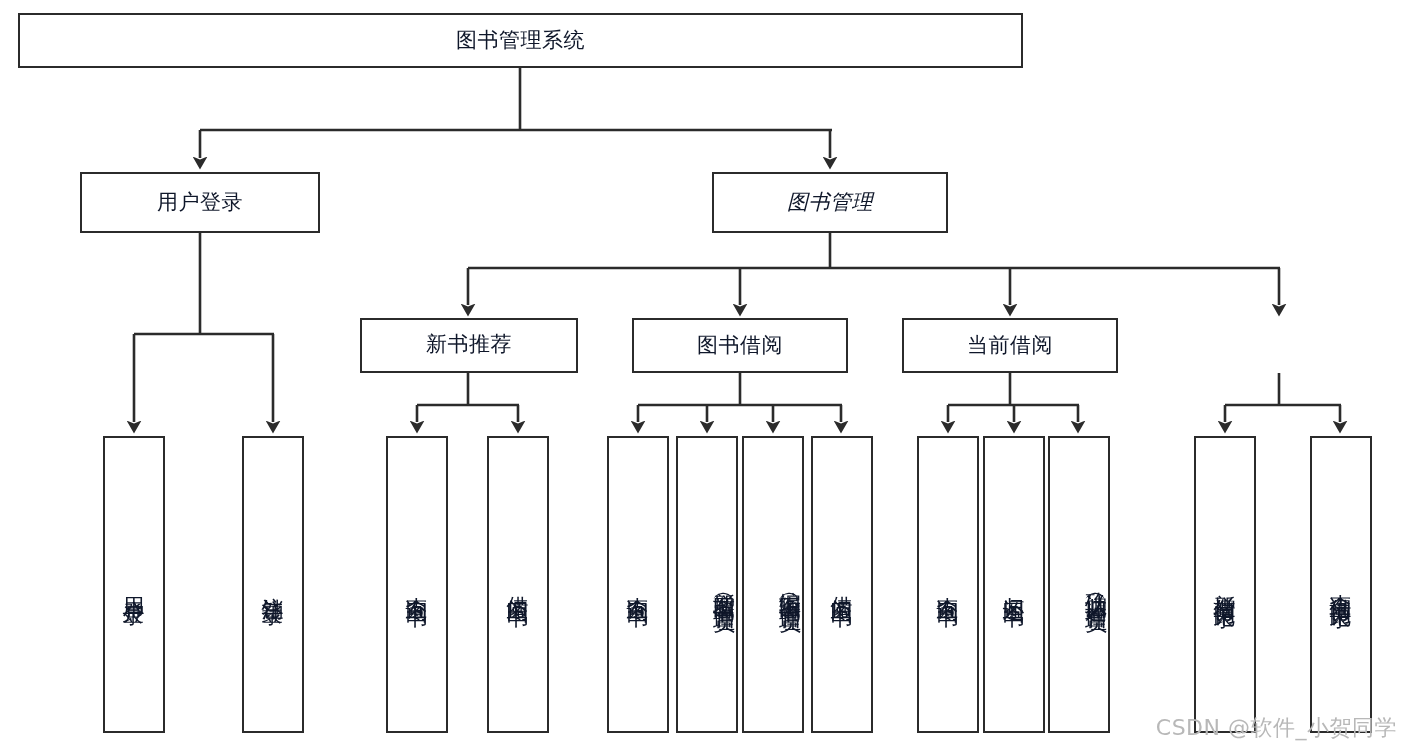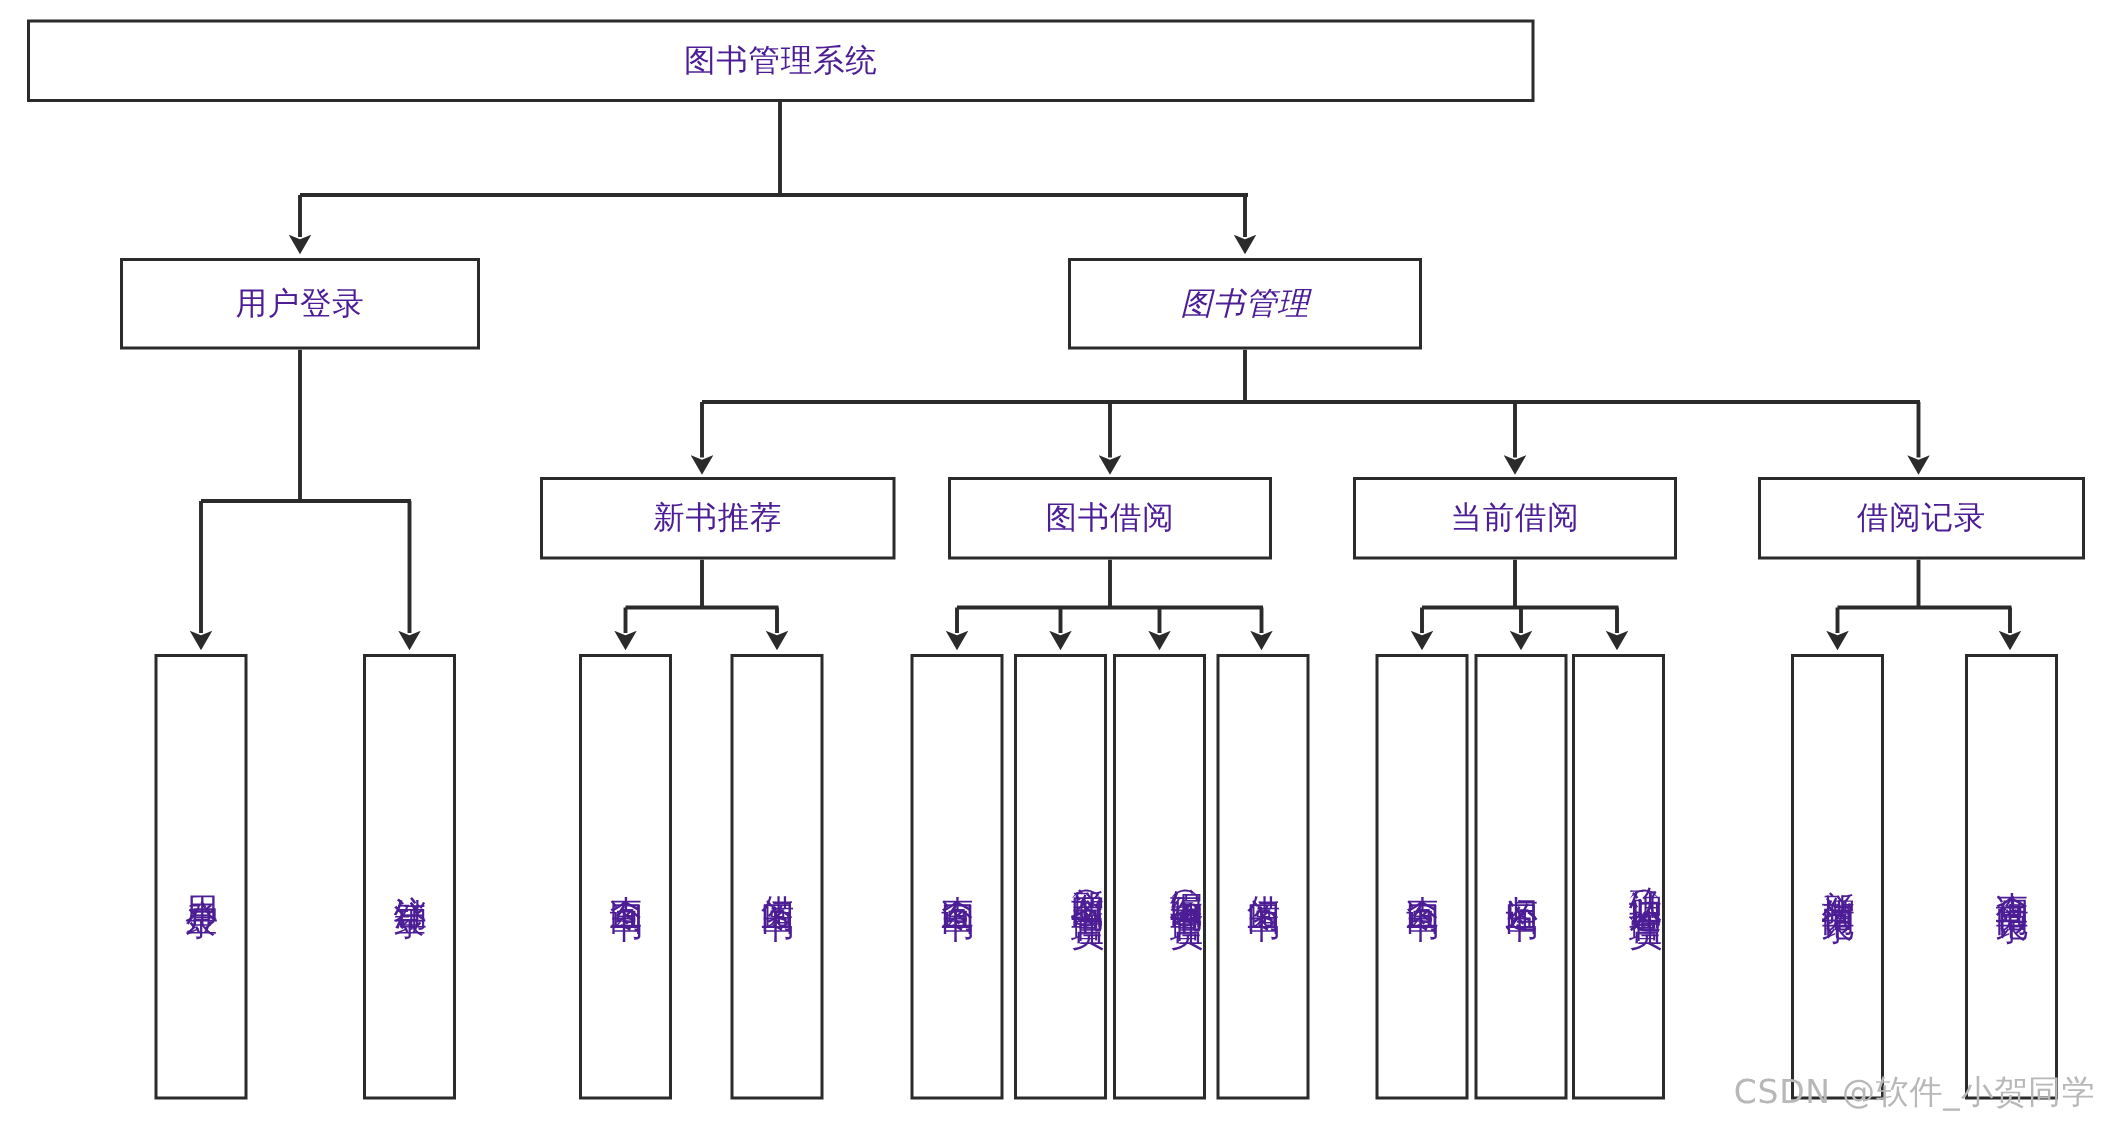--- a/index.html
+++ b/index.html
@@ -18,21 +18,21 @@
     overflow: hidden;
   }
   .node {
     position: absolute;
     box-sizing: border-box;
     border: 2px solid #2b2b2b;
     background: #ffffff;
     display: flex;
     align-items: center;
     justify-content: center;
-    color: #4c1d95;
+    color: #0f172a;
   }
   .node-h {
     font-size: 21px;
     letter-spacing: 0.5px;
     line-height: 1.2;
   }
   .node-v {
     font-size: 22px;
     writing-mode: vertical-rl;
     text-orientation: upright;
@@ -136,35 +136,32 @@
   </div>
 
   <div class="node node-h" style="left:80px; top:172px; width:240px; height:61px;">
     <span>用户登录</span>
   </div>
 
   <div class="node node-h" style="left:712px; top:172px; width:236px; height:61px;font-style:italic;">
     <span>图书管理</span>
   </div>
 
-  <div class="node node-h" style="left:360px; top:318px; width:237px; height:55px;">
+  <div class="node node-h" style="left:360px; top:318px; width:218px; height:55px;font-family:Liberation Mono, monospace;">
     <span>新书推荐</span>
   </div>
 
   <div class="node node-h" style="left:632px; top:318px; width:216px; height:55px;text-align:center;">
     <span>图书借阅</span>
   </div>
 
   <div class="node node-h" style="left:902px; top:318px; width:216px; height:55px;">
     <span>当前借阅</span>
   </div>
 
-  <div class="node node-h" style="left:1172px; top:318px; width:218px; height:55px;">
-    <span>借阅记录</span>
-  </div>
 
   <div class="node node-v" style="left:103px; top:436px; width:62px; height:297px;">
     <span class="vlabel">用户登录</span>
   </div>
 
   <div class="node node-v" style="left:242px; top:436px; width:62px; height:297px;">
     <span class="vlabel">注销登录</span>
   </div>
 
   <div class="node node-v" style="left:386px; top:436px; width:62px; height:297px;">

